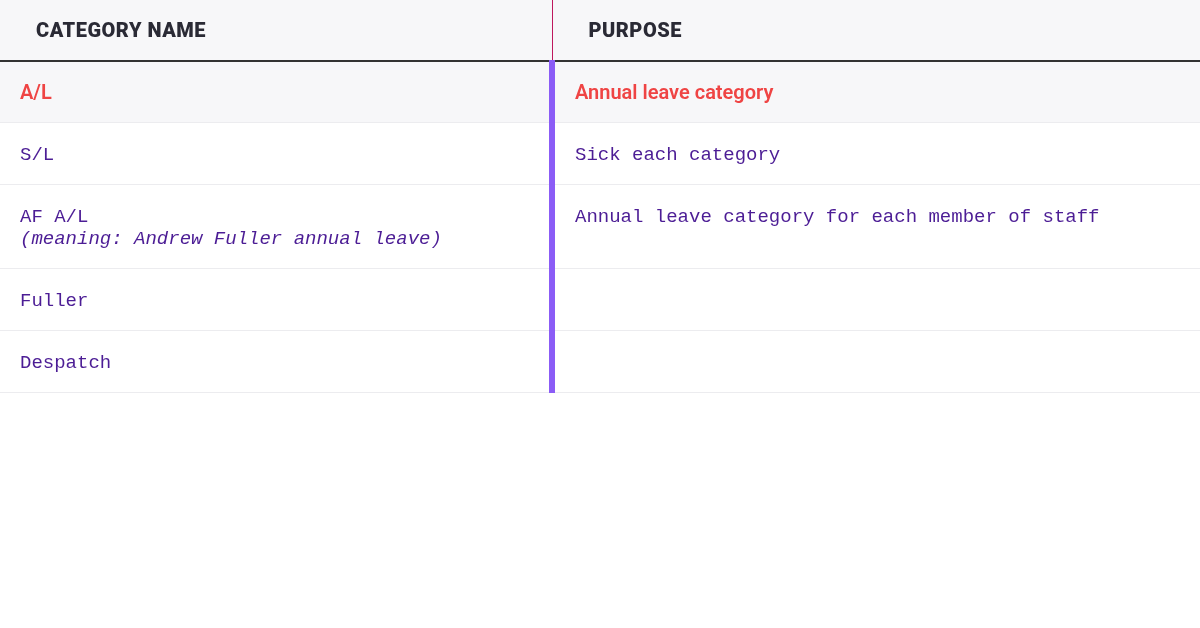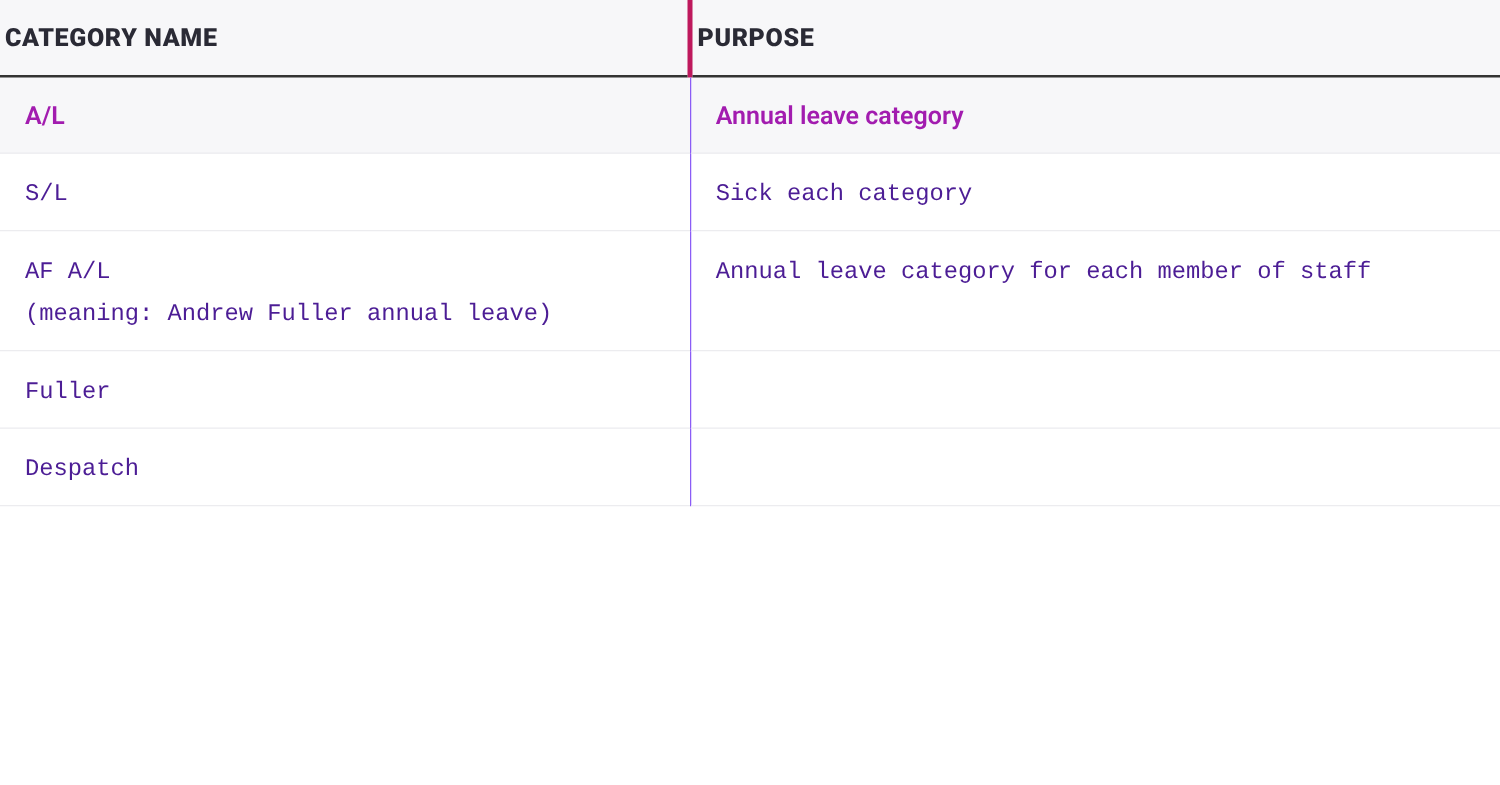--- a/index.html
+++ b/index.html
@@ -15,64 +15,64 @@
     }
     .table {
       width: 100%;
       border-collapse: collapse;
     }
     .header-row {
       background: #f7f7f9;
       border-bottom: 2px solid #333;
     }
     .header-cell {
-      padding: 18px 4px;
+      padding: 18px 36px;
       font-weight: 900;
       font-size: 20px;
       letter-spacing: 0.5px;
       color: #2a2a35;
       text-align: left;
       text-transform: uppercase;
       font-family: -apple-system, BlinkMacSystemFont, "Segoe UI", Roboto, sans-serif;
     }
     .header-cell.col2 {
-      border-left: 4px solid #be185d;
+      border-left: 1px solid #be185d;
     }
     .data-row {
       border-bottom: 1px solid #ececef;
     }
     .data-row.highlight {
       background: #f7f7f9;
     }
     .data-cell {
       padding: 18px 20px;
       vertical-align: top;
       color: #3f3f4a;
       font-size: 20px;
     }
     .data-cell.col1 {
       width: 46%;
     }
     .data-cell.col2 {
       width: 54%;
-      border-left: 1px solid #8b5cf6;
+      border-left: 6px solid #8b5cf6;
     }
     .mono {
       font-family: "SFMono-Regular", Consolas, "Liberation Mono", Menlo, monospace;
       font-size: 19px;
       color: #4c1d95;
     }
     .sans {
       font-family: -apple-system, BlinkMacSystemFont, "Segoe UI", Roboto, sans-serif;
       font-weight: 600;
-      color: #a21caf;
+      color: #ef4444;
     }
     .meaning {
       display: block;
-      margin-top: 12px;
+      font-style: italic;
     }
   </style>
 </head>
 <body>
 
 <table class="table">
   <thead>
     <tr class="header-row">
       <th class="header-cell col1">CATEGORY NAME</th>
       <th class="header-cell col2">PURPOSE</th>

